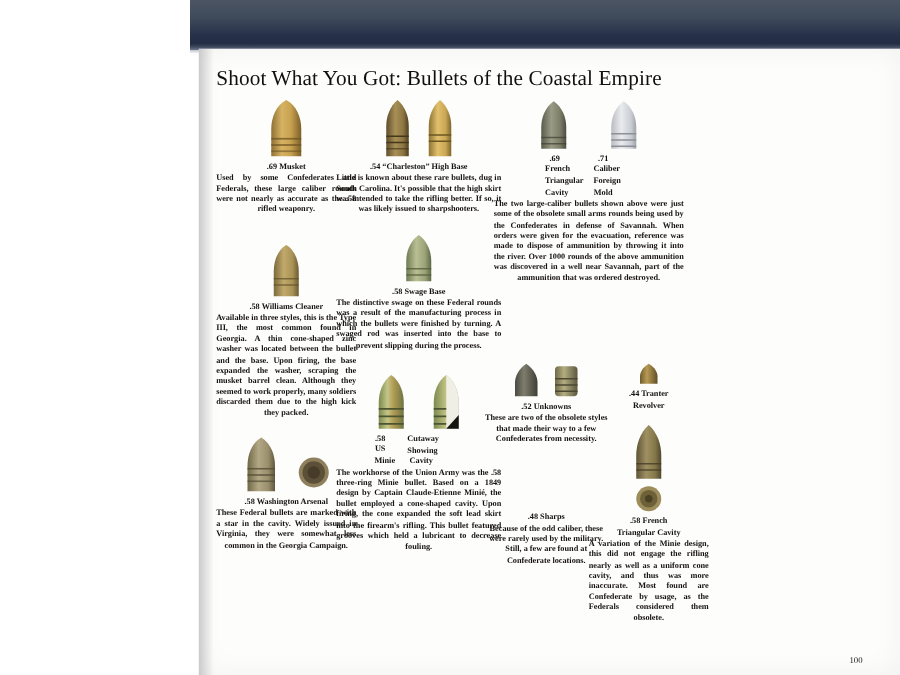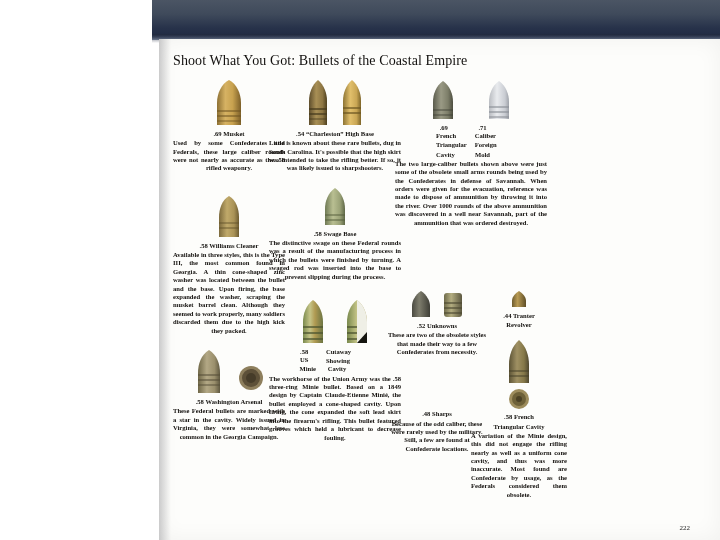--- a/index.html
+++ b/index.html
@@ -30,21 +30,21 @@
     background:#fdfdfb;
     box-shadow:inset 0 0 22px rgba(0,0,0,.05);
   }
   .page:before{ 
     content:"";position:absolute;left:0;top:0;width:12px;height:100%;
     background:linear-gradient(90deg,rgba(120,120,125,.35),rgba(255,255,255,0));
   }
 
   .title{
     position:absolute;left:14px;top:14px;width:530px;
-    font-size:14px;letter-spacing:.1px;color:#12100e;
+    font-size:17px;letter-spacing:.1px;color:#12100e;
     font-family:"Liberation Serif", serif;
     white-space:nowrap;
   }
 
   
   .col{position:absolute;}
   .col1{left:14px;top:40px;width:112px;}
   .col2{left:110px;top:40px;width:132px;}
   .col3{left:236px;top:40px;width:152px;}
   .col4{left:228px;top:250px;width:100px;}
@@ -363,15 +363,15 @@
           <circle cx="11" cy="11" r="10" fill="#9d8c5c"></circle>
           <circle cx="11" cy="11" r="7" fill="#6e6138"></circle>
           <circle cx="11" cy="11" r="3" fill="#4a4024"></circle>
         </svg>
       </div>
       <div class="cap">.58 French</div>
       <div class="cap">Triangular Cavity</div>
       <div class="body">A variation of the Minie design, this did not engage the rifling nearly as well as a uniform cone cavity, and thus was more inaccurate. Most found are Confederate by usage, as the Federals considered them obsolete.</div>
     </div>
 
-    <div class="pageno">222</div>
+    <div class="pageno">100</div>
   </div>
 </div>
 
 </body></html>

